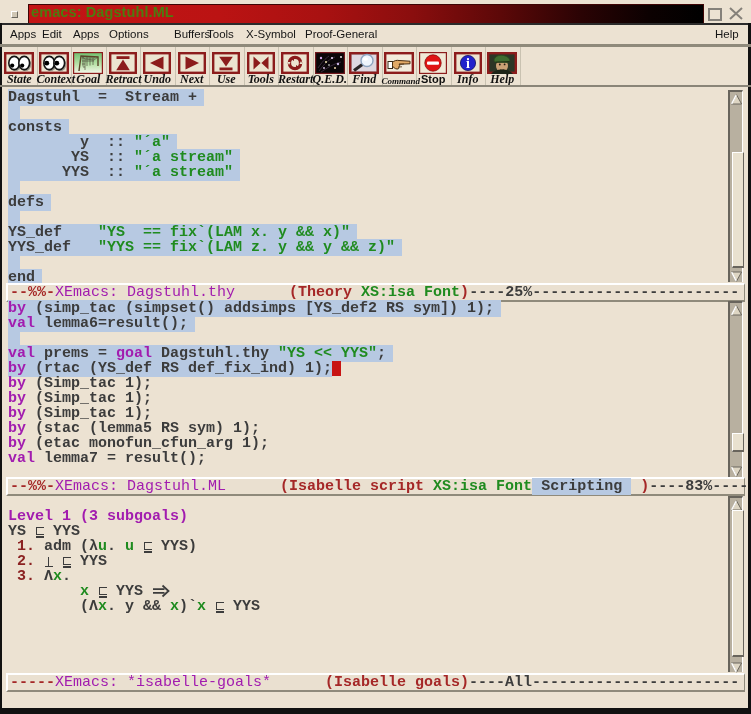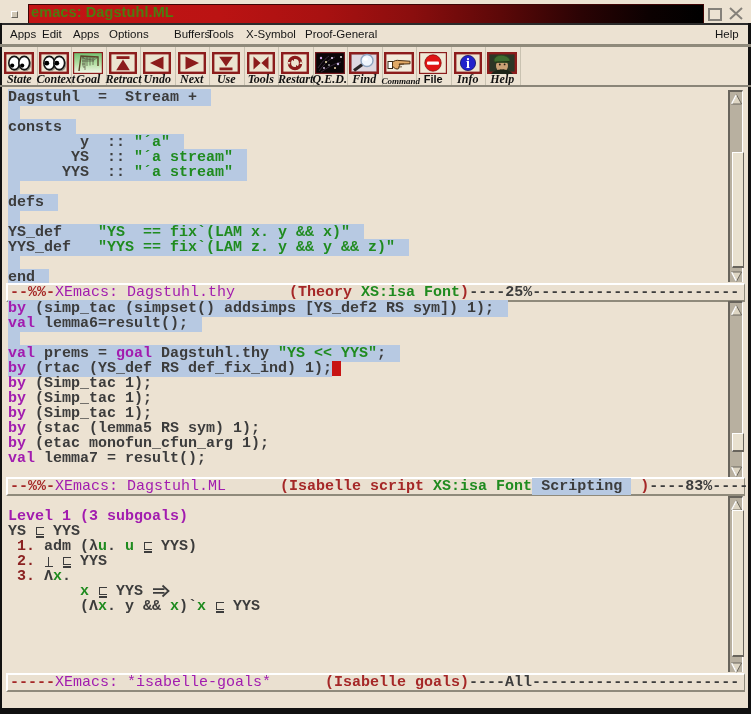--- a/index.html
+++ b/index.html
@@ -22,21 +22,21 @@
 
 #tbar{left:2px;top:46.5px;width:746px;height:38.5px}
 #tbot{left:0;top:85px;width:751px;height:2px;background:#8a8578}
 .tile{position:absolute;top:0;width:34.5px;height:38.5px;border-right:1px solid #c9c2b1}
 .tico{position:absolute;top:5px;left:50%;transform:translateX(-50%)}
 .tlab{position:absolute;top:26px;left:0;width:100%;text-align:center;
  font-family:"Liberation Serif",serif;font-style:italic;font-weight:bold;font-size:12px;color:#111;line-height:12px;white-space:nowrap}
 
 .l{position:absolute;left:8px;white-space:pre;font-family:"Liberation Mono",monospace;
  font-size:15px;line-height:15px;height:15px;color:#3c3c3c;font-weight:bold}
-.h{background:#b7c9e2;padding-right:14px}
+.h{background:#b7c9e2;padding-right:7px}
 .stub{display:inline-block;background:#b7c9e2;width:12px;height:15px;vertical-align:top}
 .r{color:#a21caf}.g{color:#1f8b1f}.dr{color:#8b2222}
 .cur{display:inline-block;background:#c81414;width:9px;height:15px;vertical-align:top}
 
 .ml{position:absolute;left:6px;width:734px;height:15px;background:#eae0d0;
  border-top:2px solid #fff;border-left:2px solid #fff;
  border-bottom:2.5px solid #8f8a7b;border-right:1.5px solid #8f8a7b;
  font-family:"Liberation Mono",monospace;font-size:15px;line-height:15px;white-space:pre;color:#3c3c3c;font-weight:bold;padding-left:2px}
 .mb{color:#a21caf;font-weight:normal}
 .mr{color:#a52727}.mg{color:#1f8b1f}
@@ -206,21 +206,21 @@
         <path d="M15 12.2L20 12M14.5 15L18 14.8" stroke="#4a2e10" stroke-width="0.8" fill="none"></path>
       </svg>
       <div class="tlab" style="font-size:9px;top:28px">Command</div>
     </div>
 <div class="tile" style="left:414px">
       <svg class="tico" width="28" height="22">
         <rect x="0.6" y="0.6" width="26.8" height="20.8" fill="#f0e8d6" stroke="#8c1c1c" stroke-width="1.2"></rect>
         <circle cx="14" cy="11" r="8.2" fill="#e01414" stroke="#8a0a0a" stroke-width="0.8"></circle>
         <rect x="8" y="9.4" width="12" height="3.4" rx="1" fill="#fff"></rect>
       </svg>
-      <div class="tlab" style="font-style:normal;font-family:'Liberation Sans',sans-serif;font-size:11px">File</div>
+      <div class="tlab" style="font-style:normal;font-family:'Liberation Sans',sans-serif;font-size:11px">Stop</div>
     </div>
 <div class="tile" style="left:448.5px">
       <svg class="tico" width="28" height="22">
         <rect x="1.2" y="1.2" width="25.6" height="19.6" fill="#ece4d0" stroke="#8c1c1c" stroke-width="2.4"></rect>
         <circle cx="14" cy="11" r="7.6" fill="#2222cc" stroke="#101060" stroke-width="0.8"></circle>
         <text x="14" y="16" text-anchor="middle" font-family="Liberation Serif,serif" font-weight="bold" font-size="14" fill="#fff">i</text>
       </svg>
       <div class="tlab">Info</div>
     </div>
 <div class="tile" style="left:483px">

